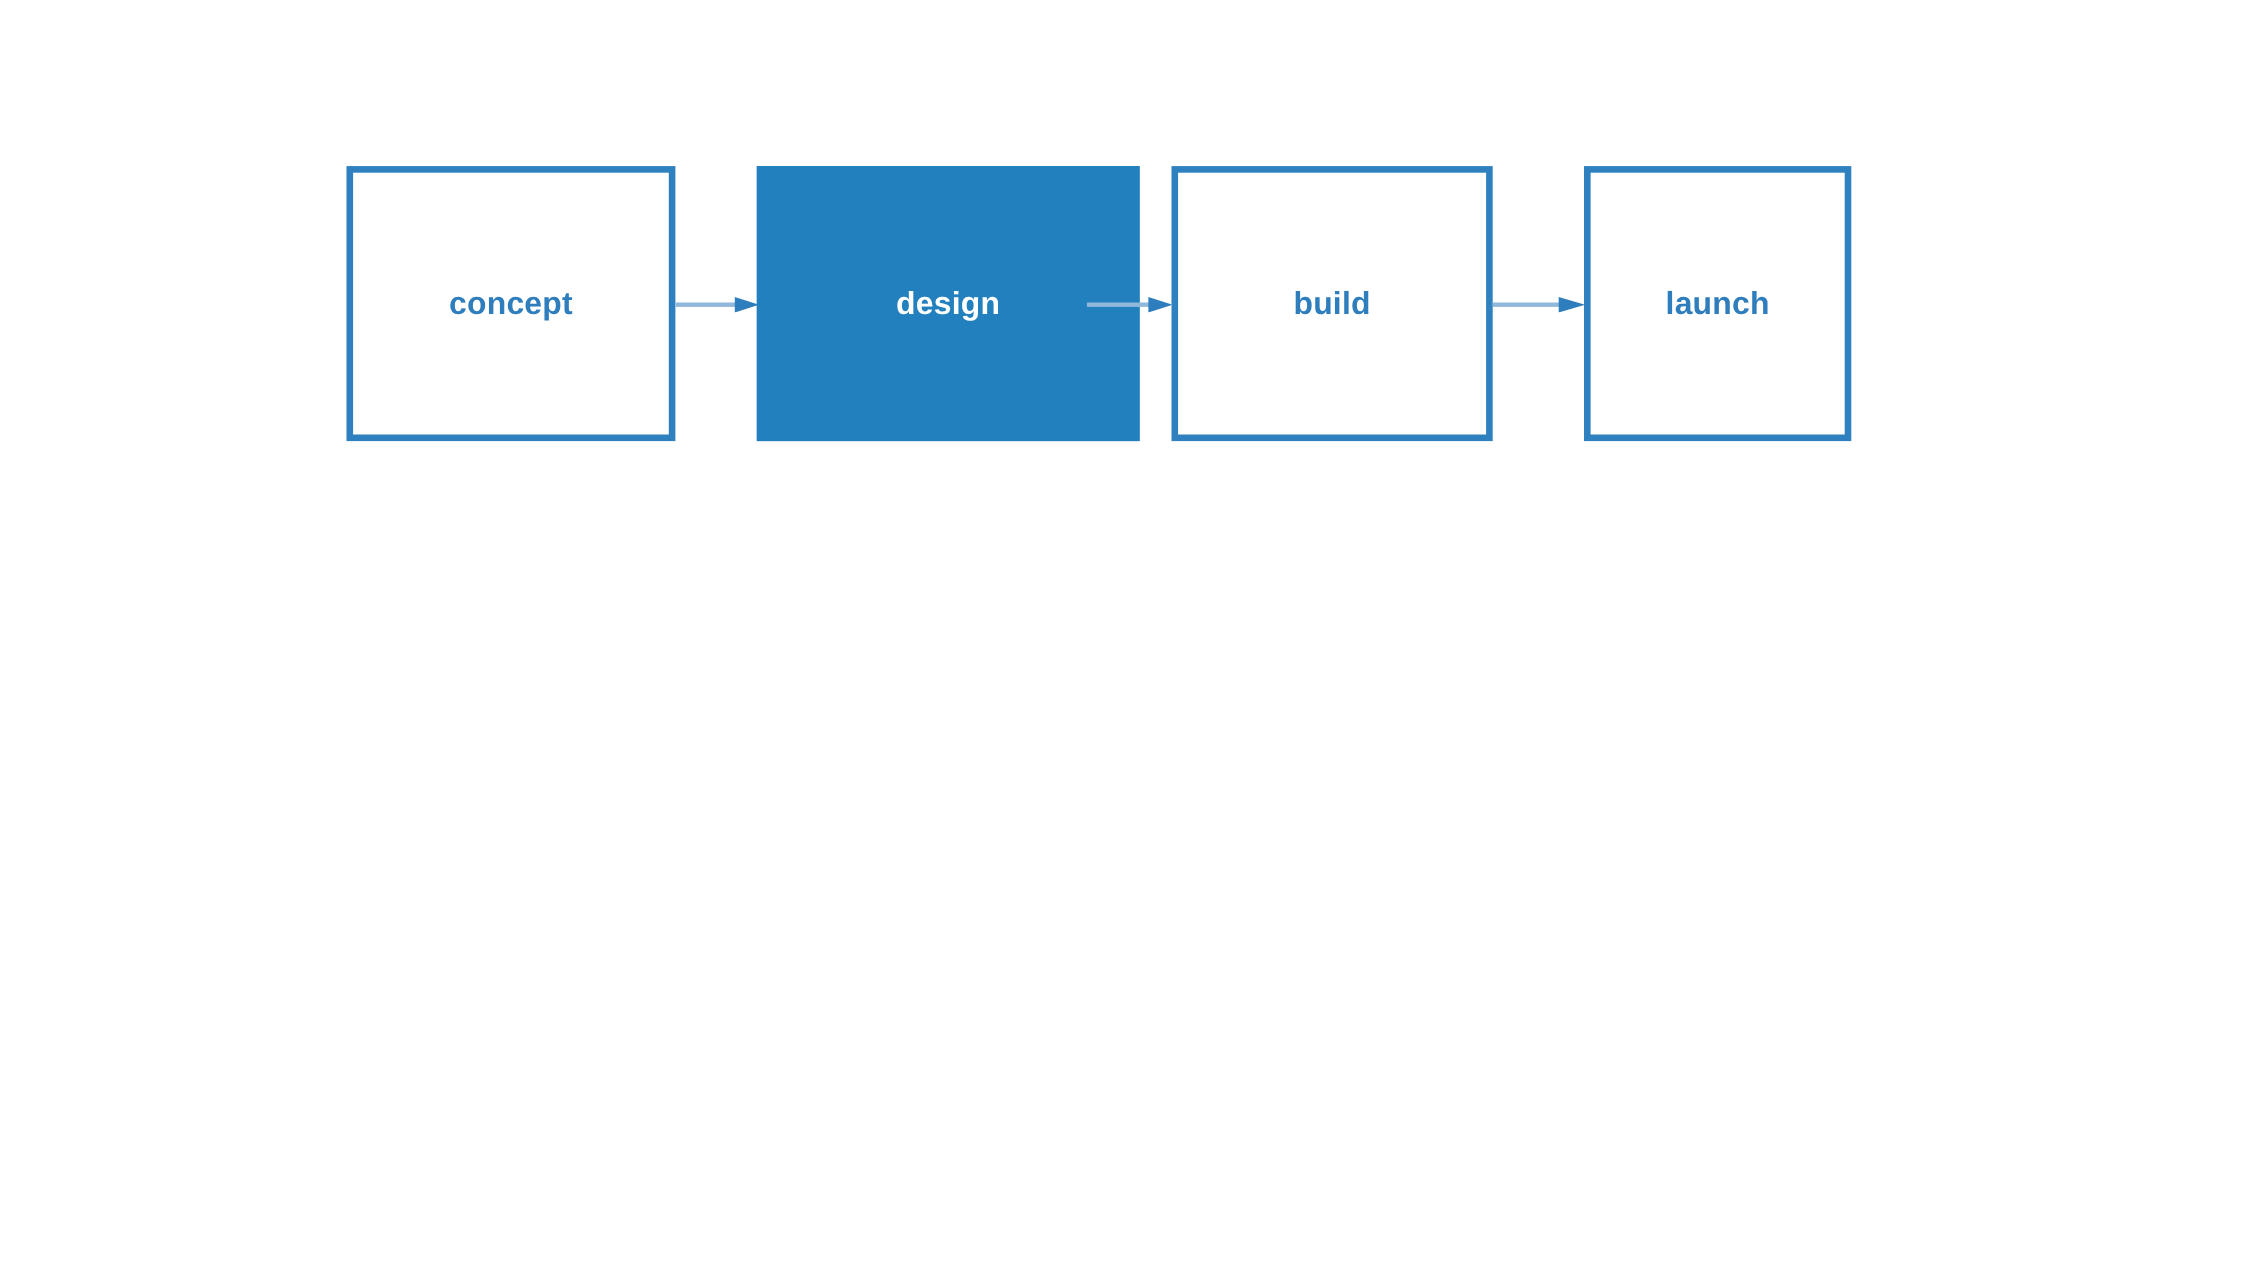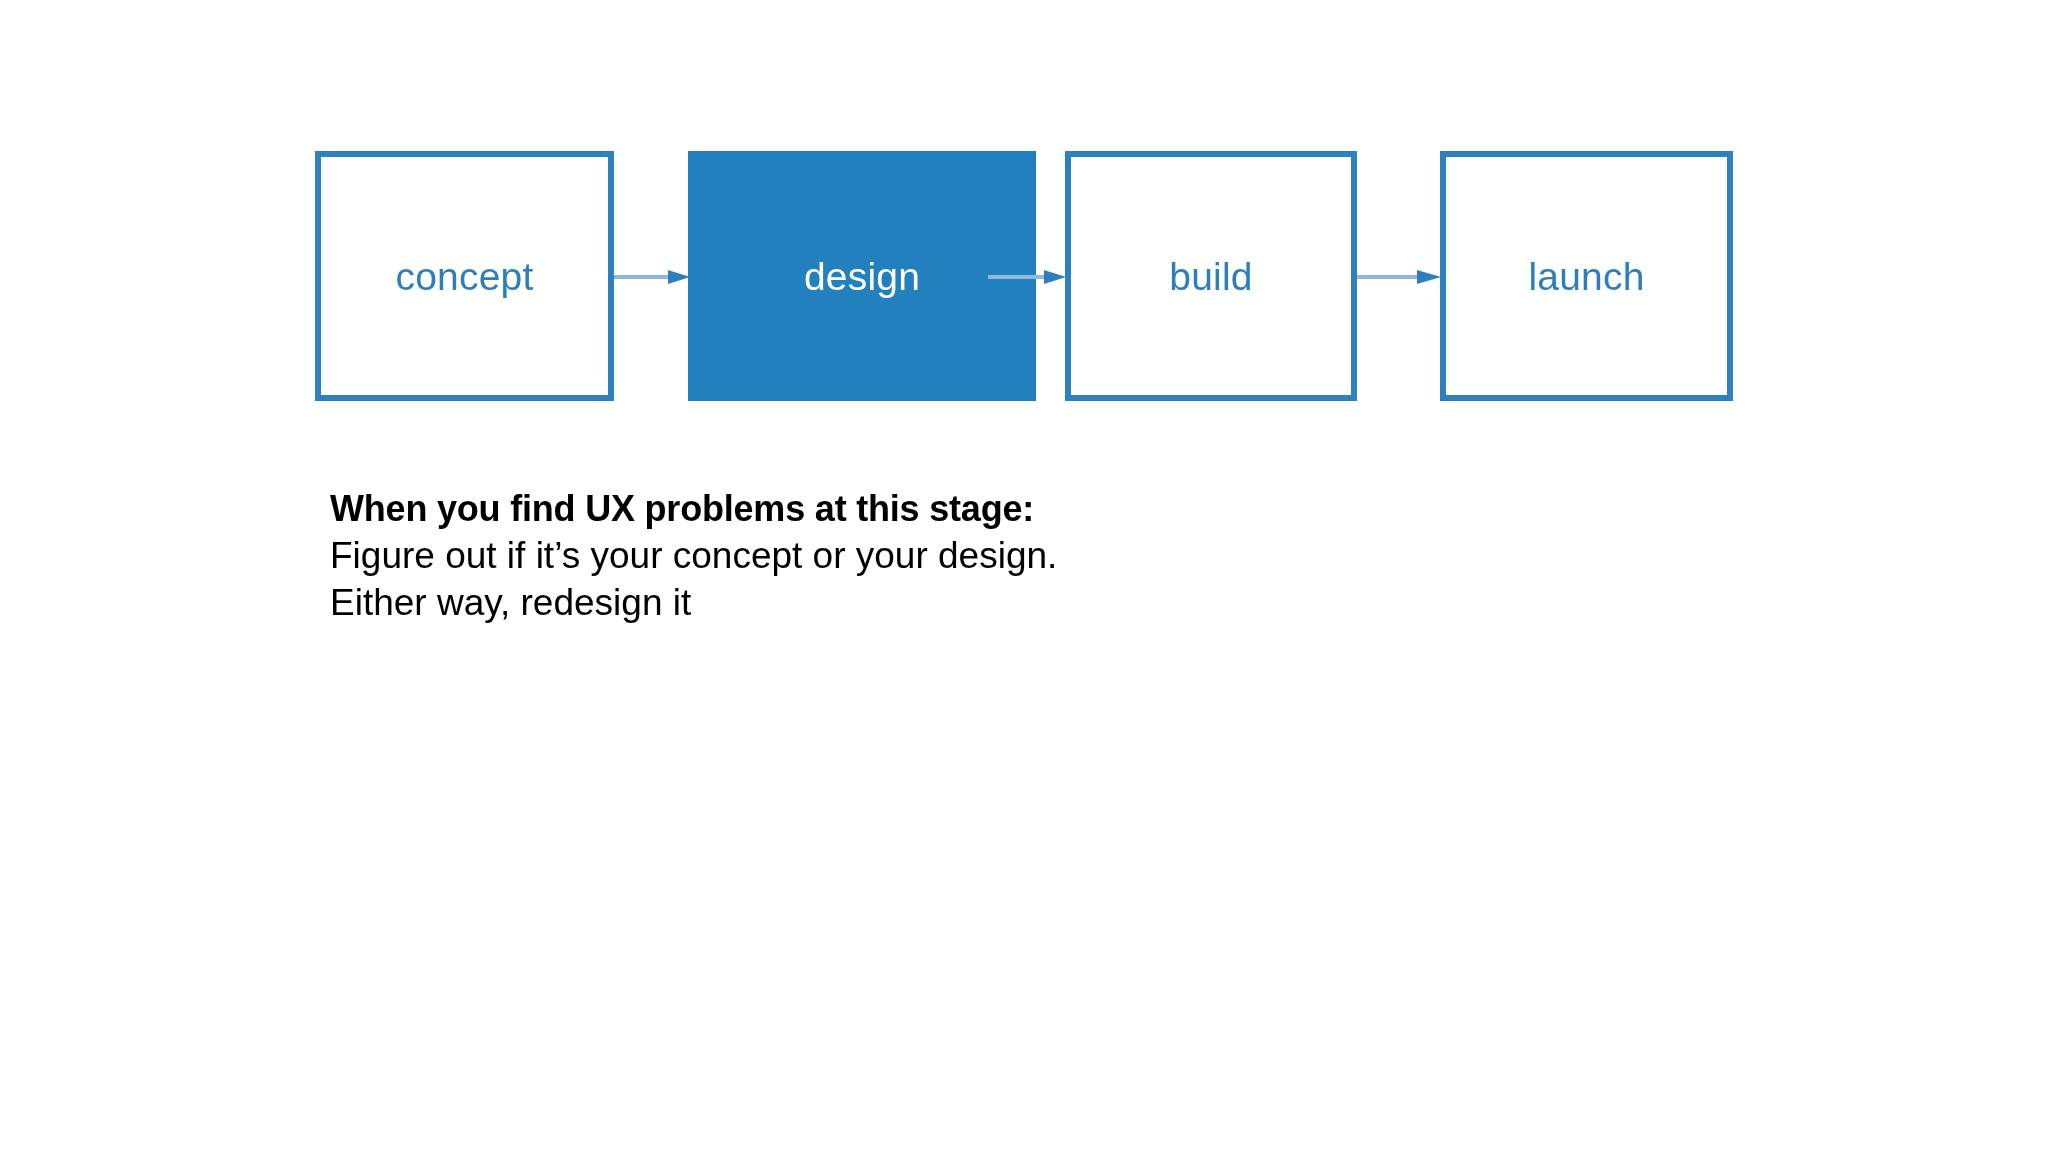--- a/index.html
+++ b/index.html
@@ -43,37 +43,37 @@
     justify-content: center;
   }
 
   .stage-box.filled {
     background: #2380be;
     border-color: #2380be;
   }
 
   .stage-label {
     font-family: "Liberation Sans", sans-serif;
-    font-size: 39px;
-    font-weight: 400;
+    font-size: 29px;
+    font-weight: 700;
     color: #2e7dbd;
     letter-spacing: 0.2px;
     line-height: 1;
     white-space: nowrap;
   }
 
   .stage-box.filled .stage-label {
     color: #ffffff;
   }
 
   
   #box-concept { left: 0px;    width: 299px; }
   #box-design  { left: 373px;  width: 348px; }
   #box-build   { left: 750px;  width: 292px; }
-  #box-launch  { left: 1125px; width: 293px; }
+  #box-launch  { left: 1125px; width: 243px; }
 
   
   .connector {
     position: absolute;
     top: 119px;
     height: 14px;
   }
   .connector svg { display: block; }
 
   #arrow-1 { left: 299px;  width: 76px; }
@@ -141,19 +141,14 @@
         <polygon points="60,0 84,7 60,14" fill="#2e7dbd"></polygon>
       </svg>
     </div>
 
     <div class="stage-box" id="box-launch">
       <span class="stage-label">launch</span>
     </div>
 
   </div>
 
-  <div id="caption">
-    <div class="caption-line bold">When you find UX problems at this stage:</div>
-    <div class="caption-line">Figure out if it’s your concept or your design.</div>
-    <div class="caption-line">Either way, redesign it</div>
-  </div>
 
 </div>
 
 </body></html>

